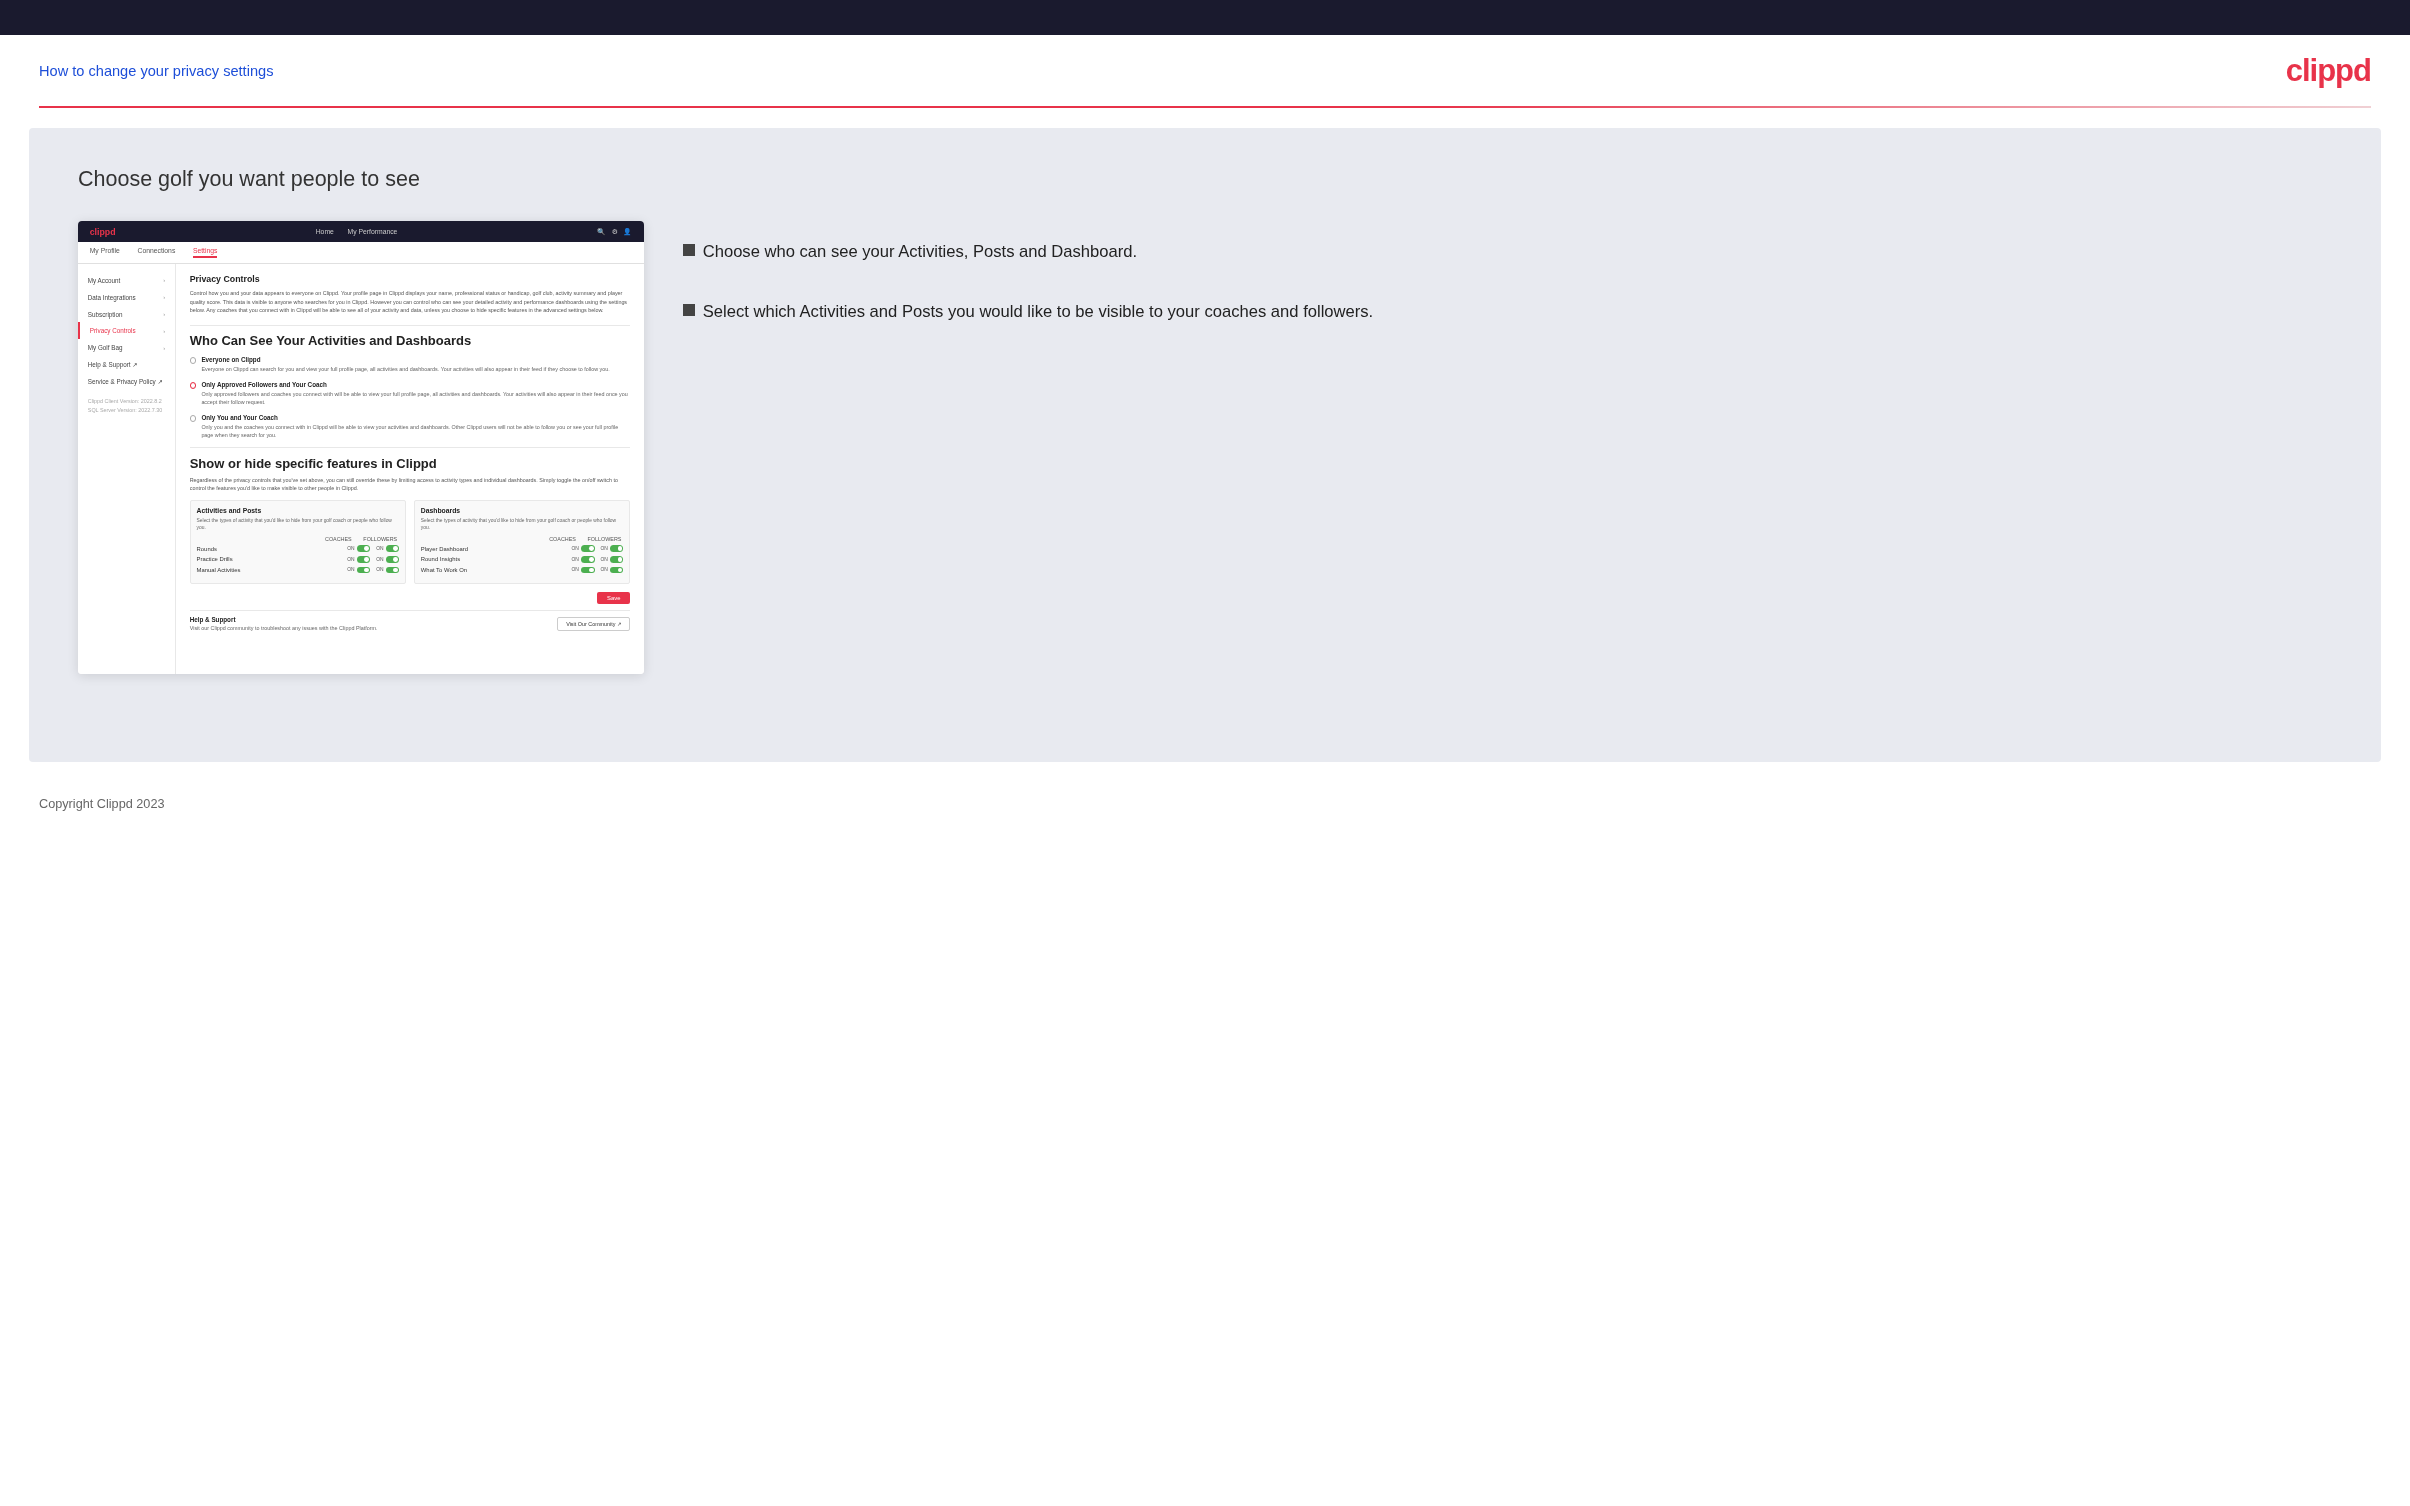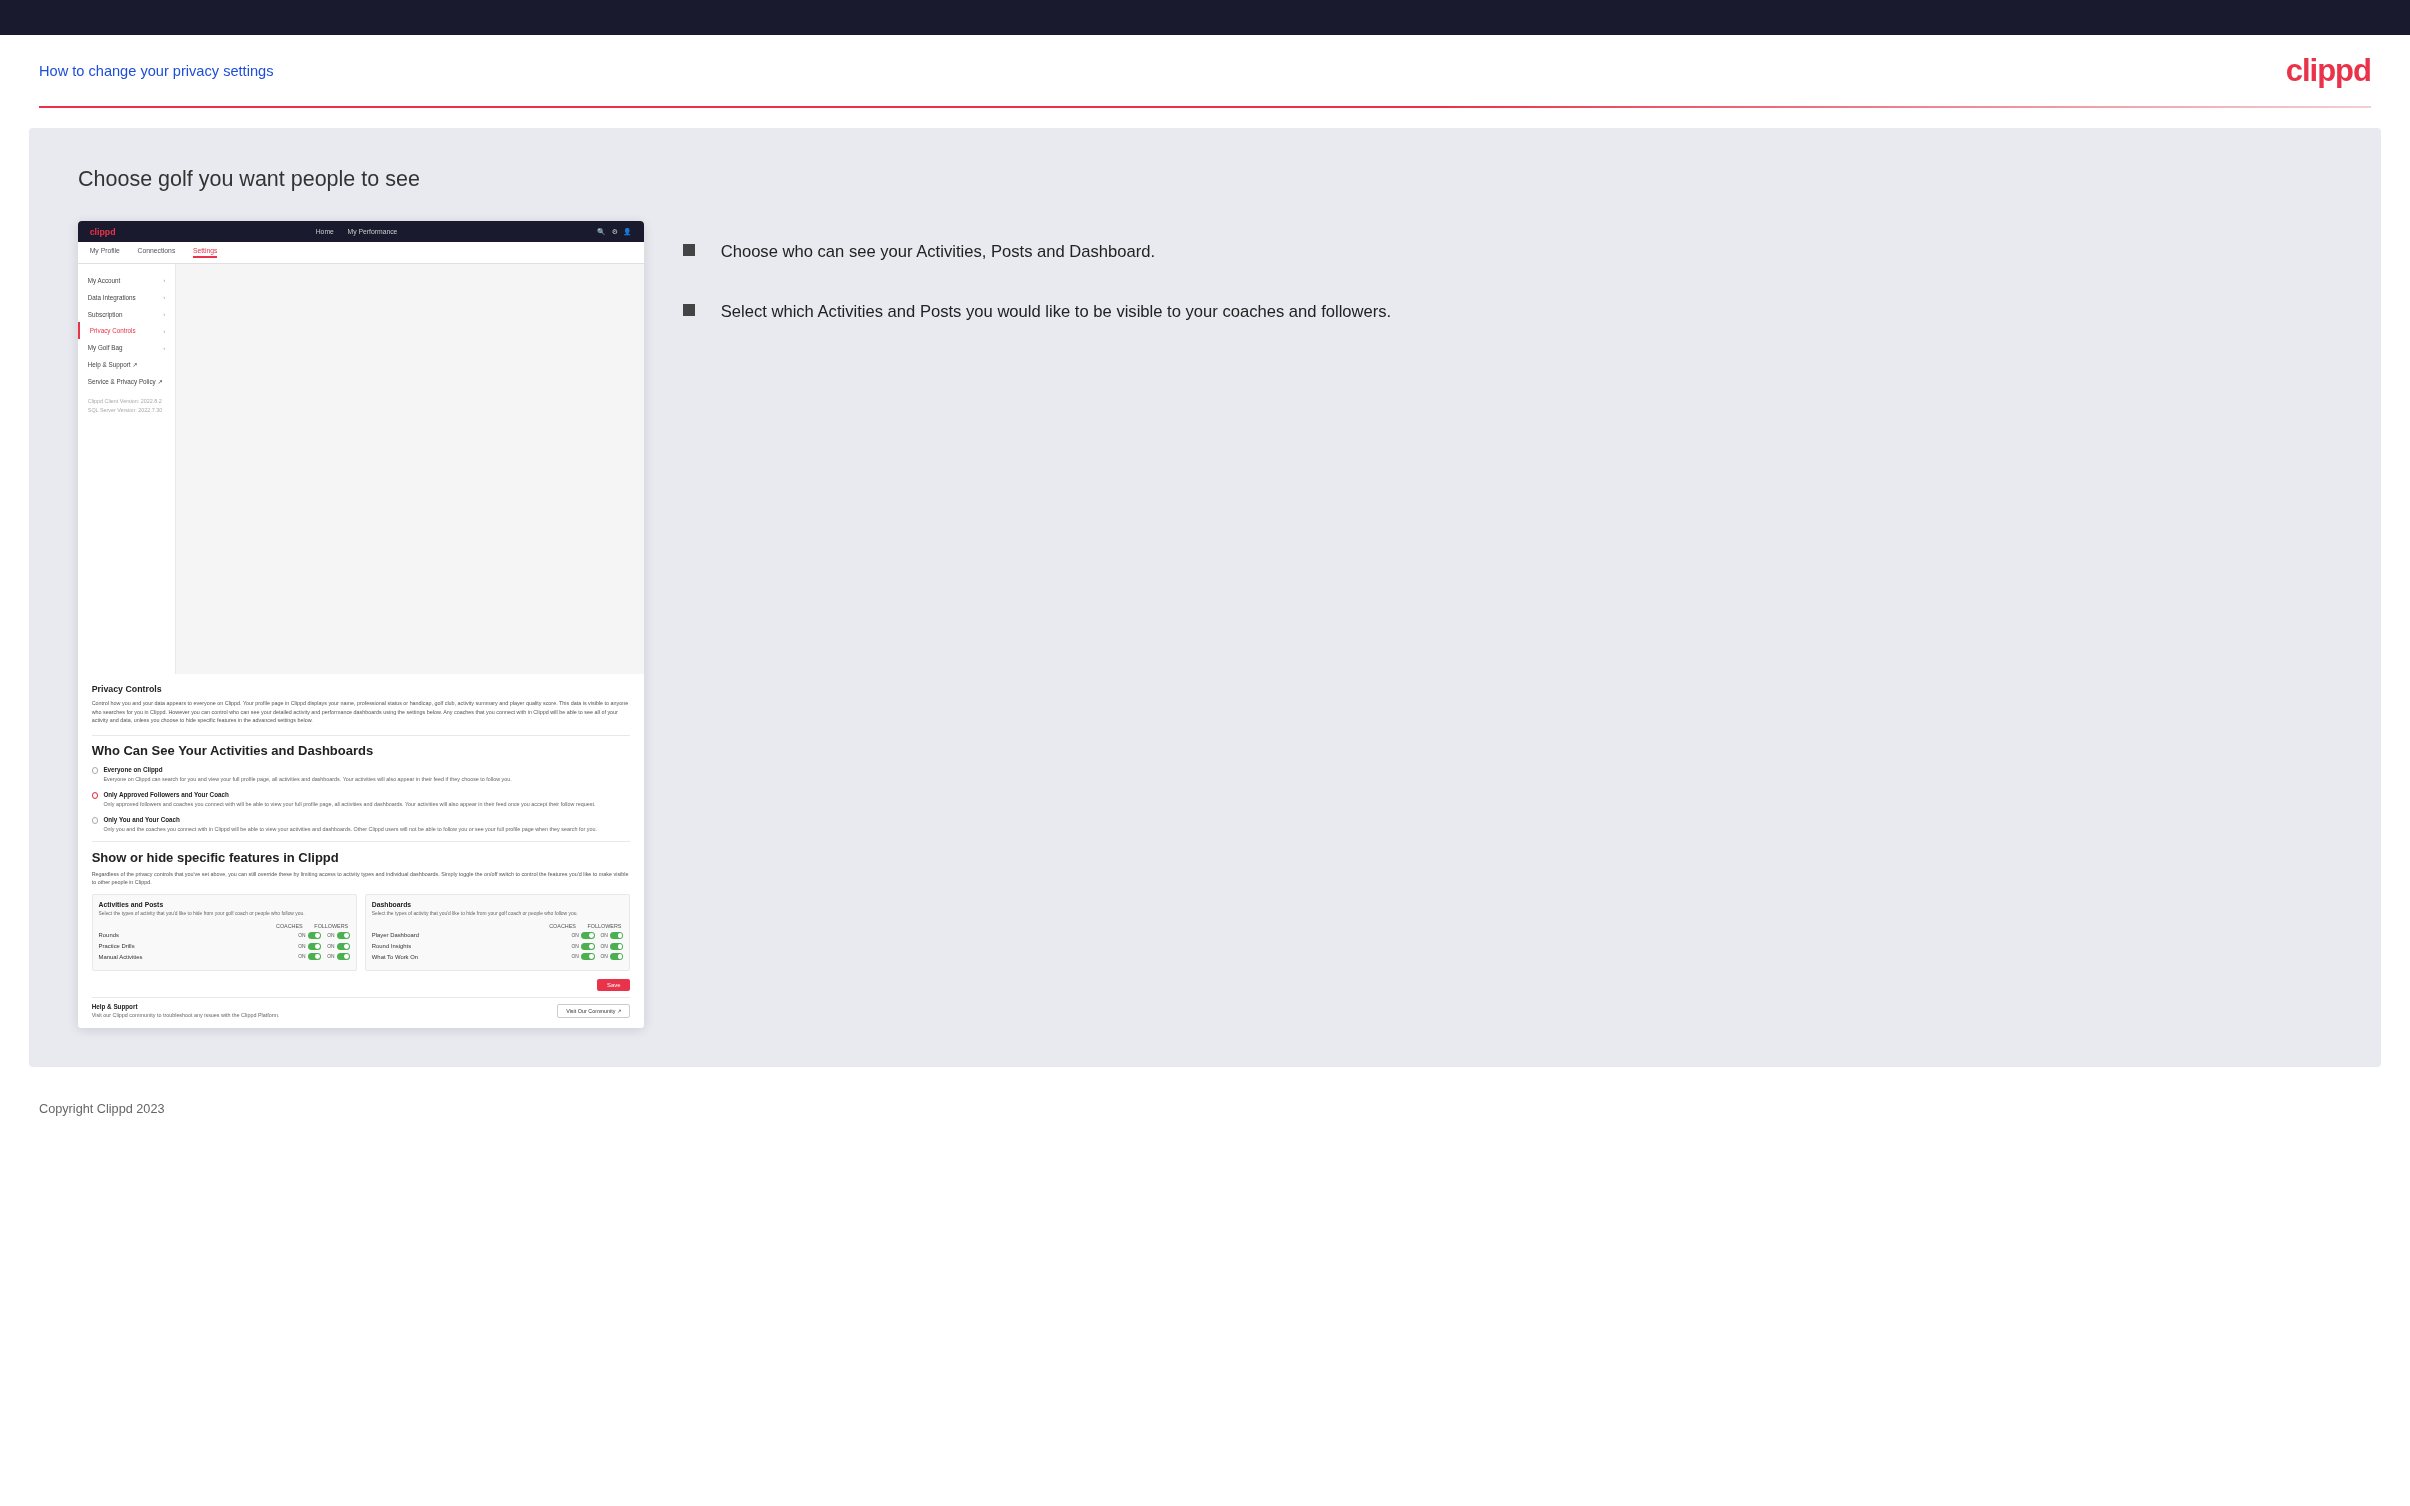--- a/index.html
+++ b/index.html
@@ -115,21 +115,20 @@
     }
     .mockup-subnav .active {
       color: #e8334a;
       border-bottom: 2px solid #e8334a;
       padding-bottom: 2px;
     }
     
     .mockup-body {
       display: flex;
       background: #f5f5f5;
-      flex-direction: column;
     }
     
     .mockup-sidebar {
       width: 98px;
       background: #fff;
       border-right: 1px solid #e8e8e8;
       padding: 7.8px 0;
       min-height: 410px;
     }
     .mockup-sidebar-item {
@@ -357,21 +356,21 @@
     }
     .from-here {
       font-size: 19.5px;
       font-weight: 600;
       color: #222;
       margin-bottom: 29px;
     }
     .bullet-item {
       display: flex;
       align-items: flex-start;
-      gap: 26px;
+      gap: 8px;
       margin-bottom: 35px;
     }
     .bullet-square {
       width: 11.7px;
       height: 11.7px;
       background: #444;
       flex-shrink: 0;
       margin-top: 3.9px;
     }
     .bullet-text {

